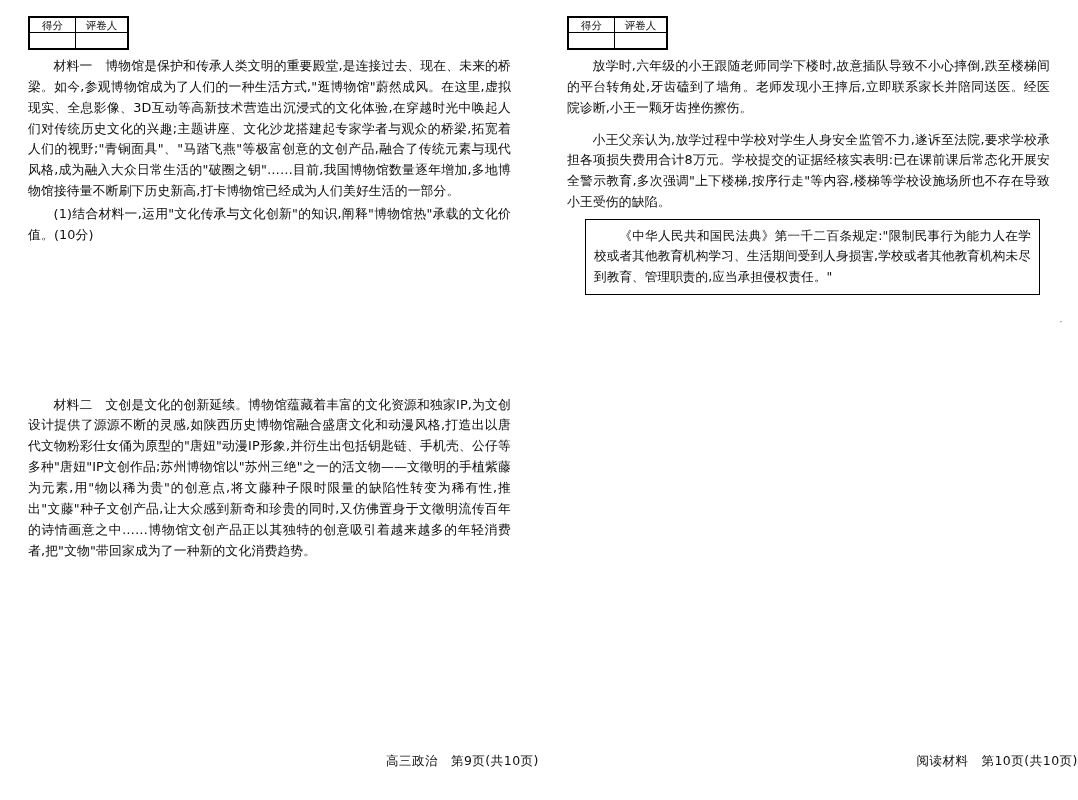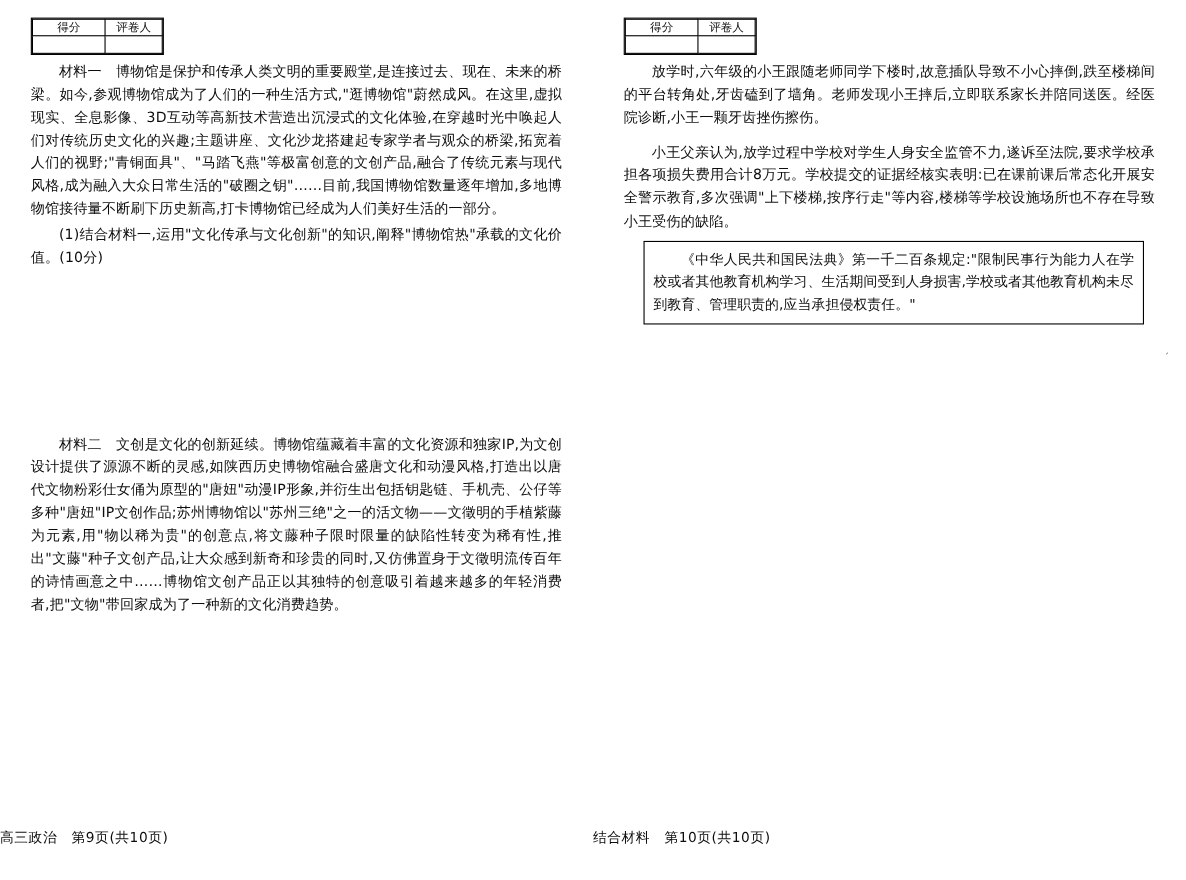--- a/index.html
+++ b/index.html
@@ -31,21 +31,21 @@
     border: 1px solid #000;
     display: inline-block;
     vertical-align: top;
     margin-top: 2px;
   }
   .score-box table {
     border-collapse: collapse;
   }
   .score-box td {
     border: 1px solid #000;
-    width: 66px;
+    width: 46px;
     height: 14px;
     text-align: center;
     font-size: 10.5px;
     line-height: 14px;
     padding: 0 2px;
     font-family: "DejaVu Sans", sans-serif;
   }
   .score-box td.wide { width: 52px; }
   .score-box td.blank { height: 16px; }
 
@@ -84,21 +84,21 @@
     text-align: justify;
     text-indent: 2em;
     letter-spacing: 0.1px;
   }
 
   .footer {
     position: absolute;
     bottom: 30px;
     left: 0;
     width: 539px;
-    text-align: left;
+    text-align: right;
     font-size: 12.5px;
     letter-spacing: 0.5px;
   }
   .blank-space { height: 10px; }
 
   .mark-dot {
     position: absolute;
     font-size: 9px;
     color: #333;
   }
@@ -160,14 +160,14 @@
   <div class="blank-space"></div>
   <p class="body indent">小王父亲认为,放学过程中学校对学生人身安全监管不力,遂诉至法院,要求学校承担各项损失费用合计8万元。学校提交的证据经核实表明:已在课前课后常态化开展安全警示教育,多次强调"上下楼梯,按序行走"等内容,楼梯等学校设施场所也不存在导致小王受伤的缺陷。</p>
 
   <div class="law-box">
     <p>《中华人民共和国民法典》第一千二百条规定:"限制民事行为能力人在学校或者其他教育机构学习、生活期间受到人身损害,学校或者其他教育机构未尽到教育、管理职责的,应当承担侵权责任。"</p>
   </div>
 
 
   <div class="mark-dot" style="right:16px; top:320px;">′</div>
 
-  <div class="footer">结合材料　第10页(共10页)</div>
+  <div class="footer">阅读材料　第10页(共10页)</div>
 </div>
 
 </body></html>

